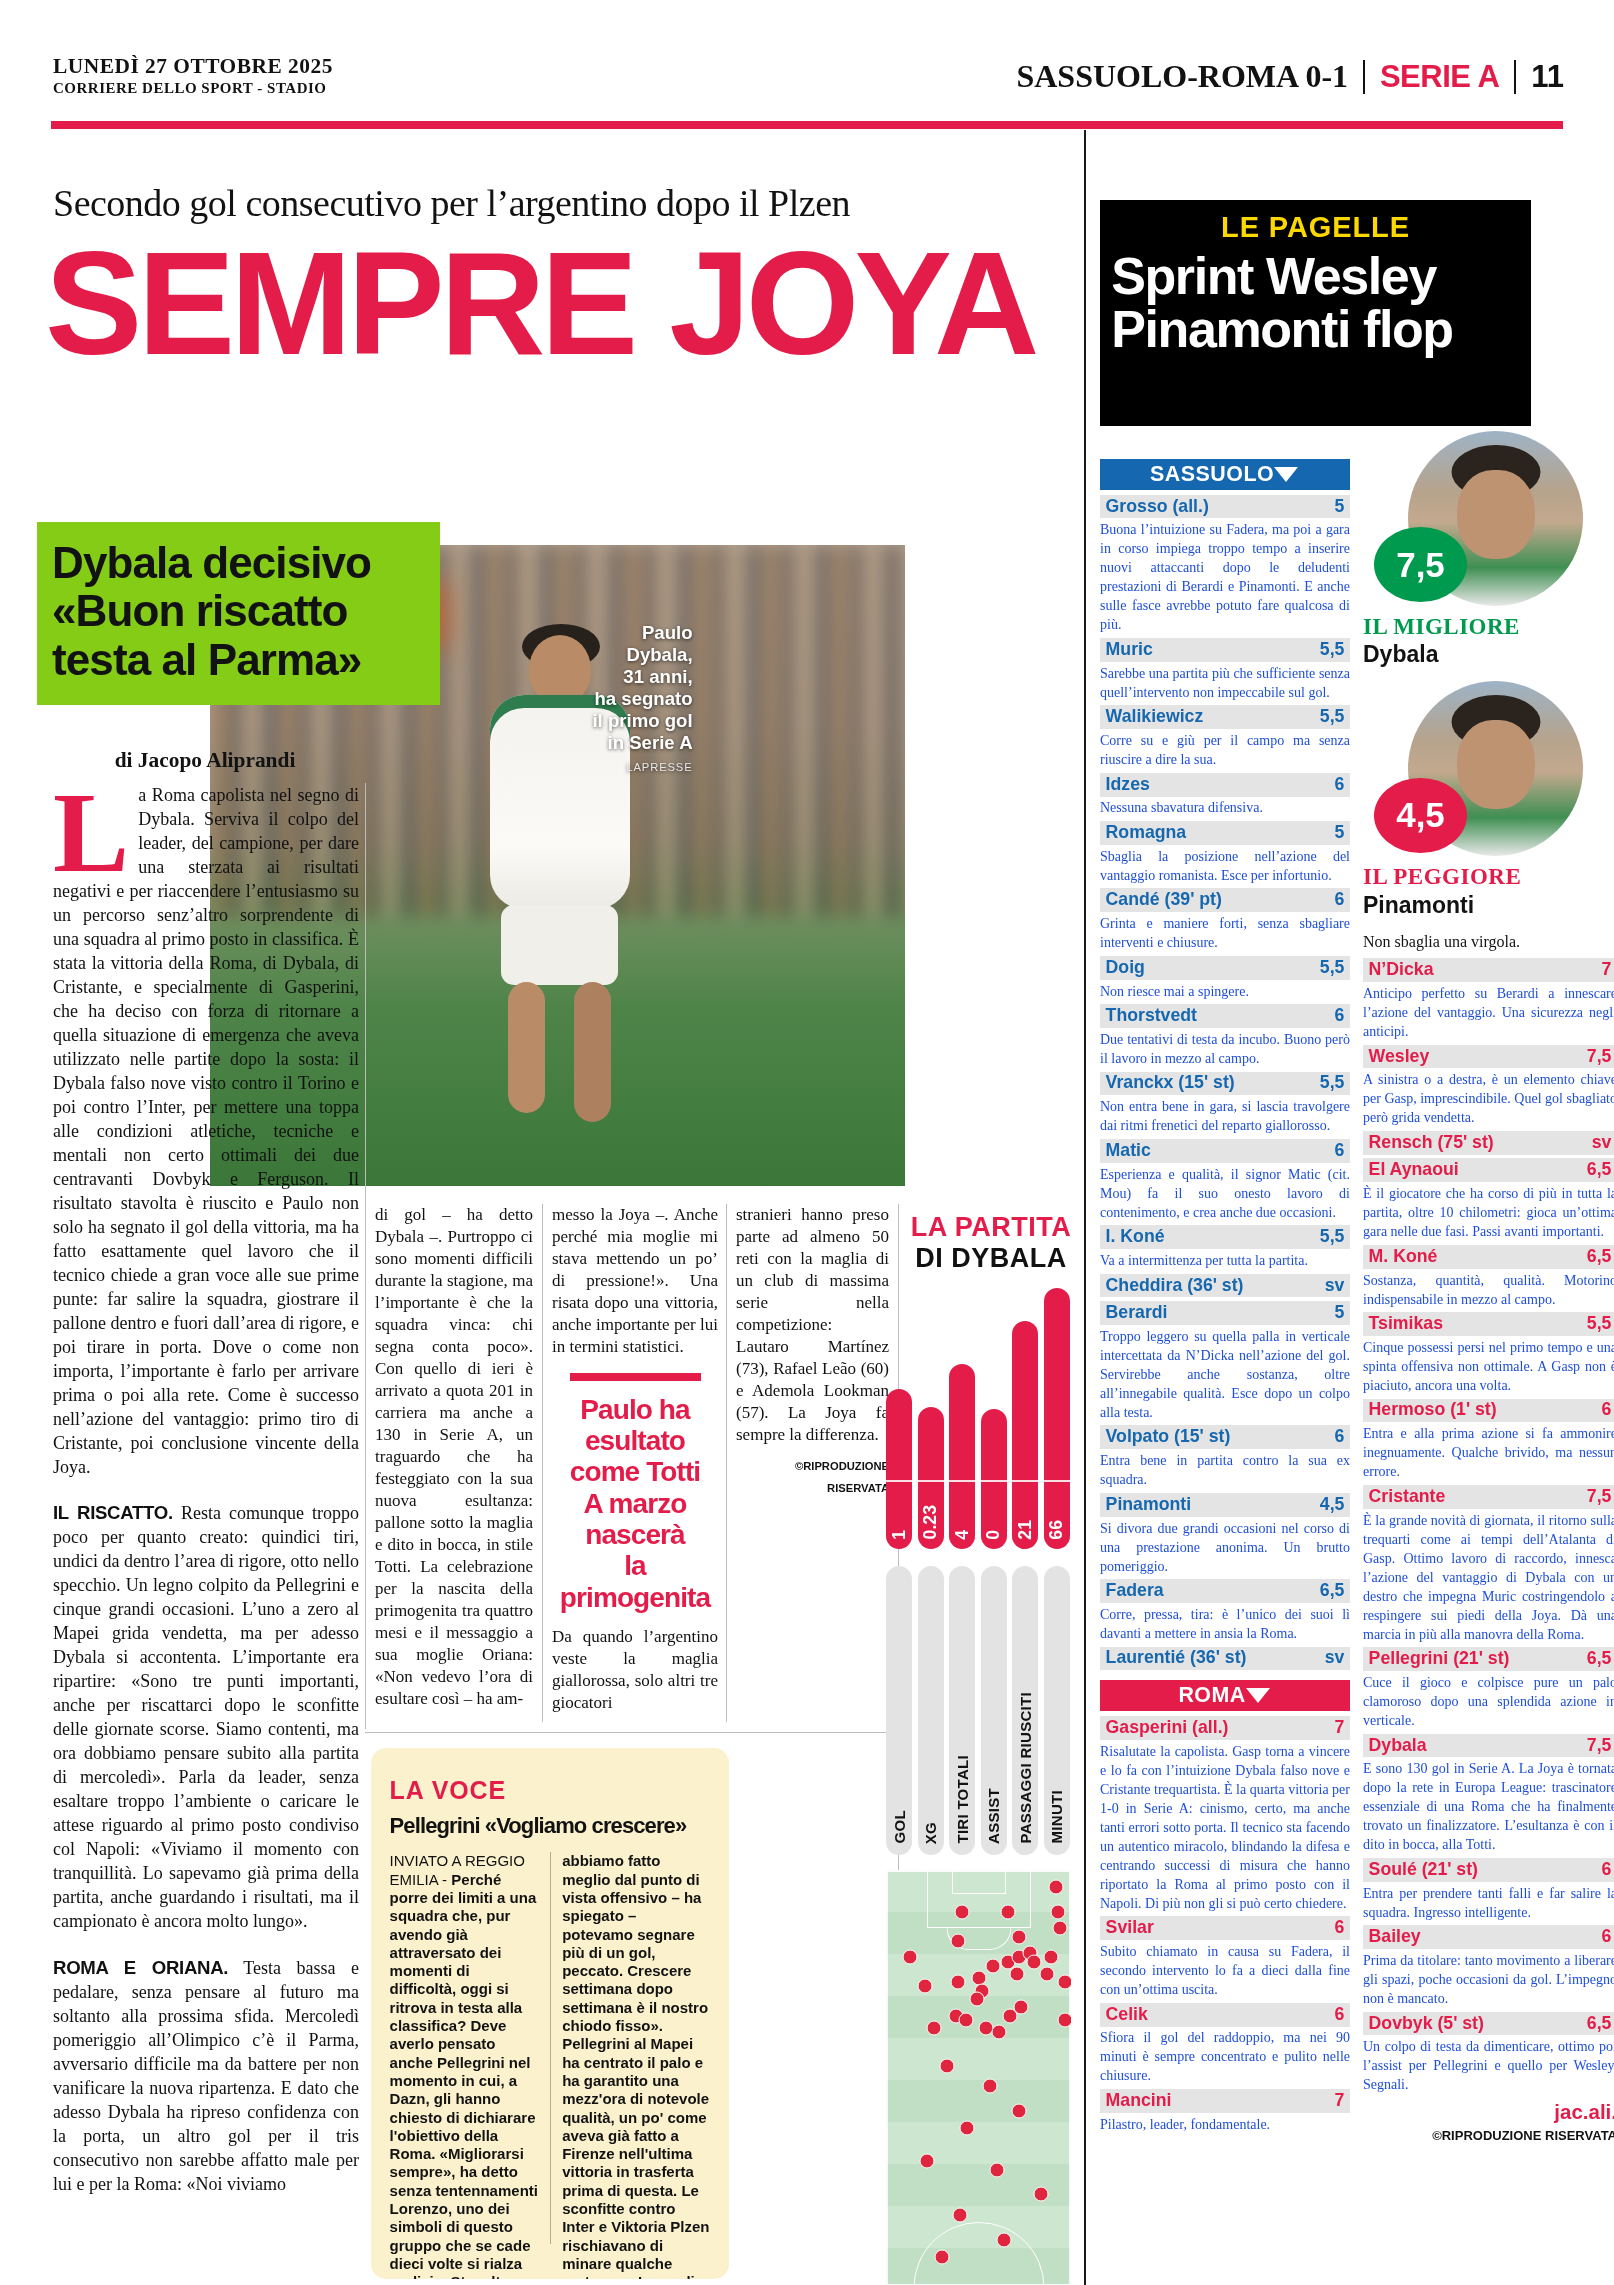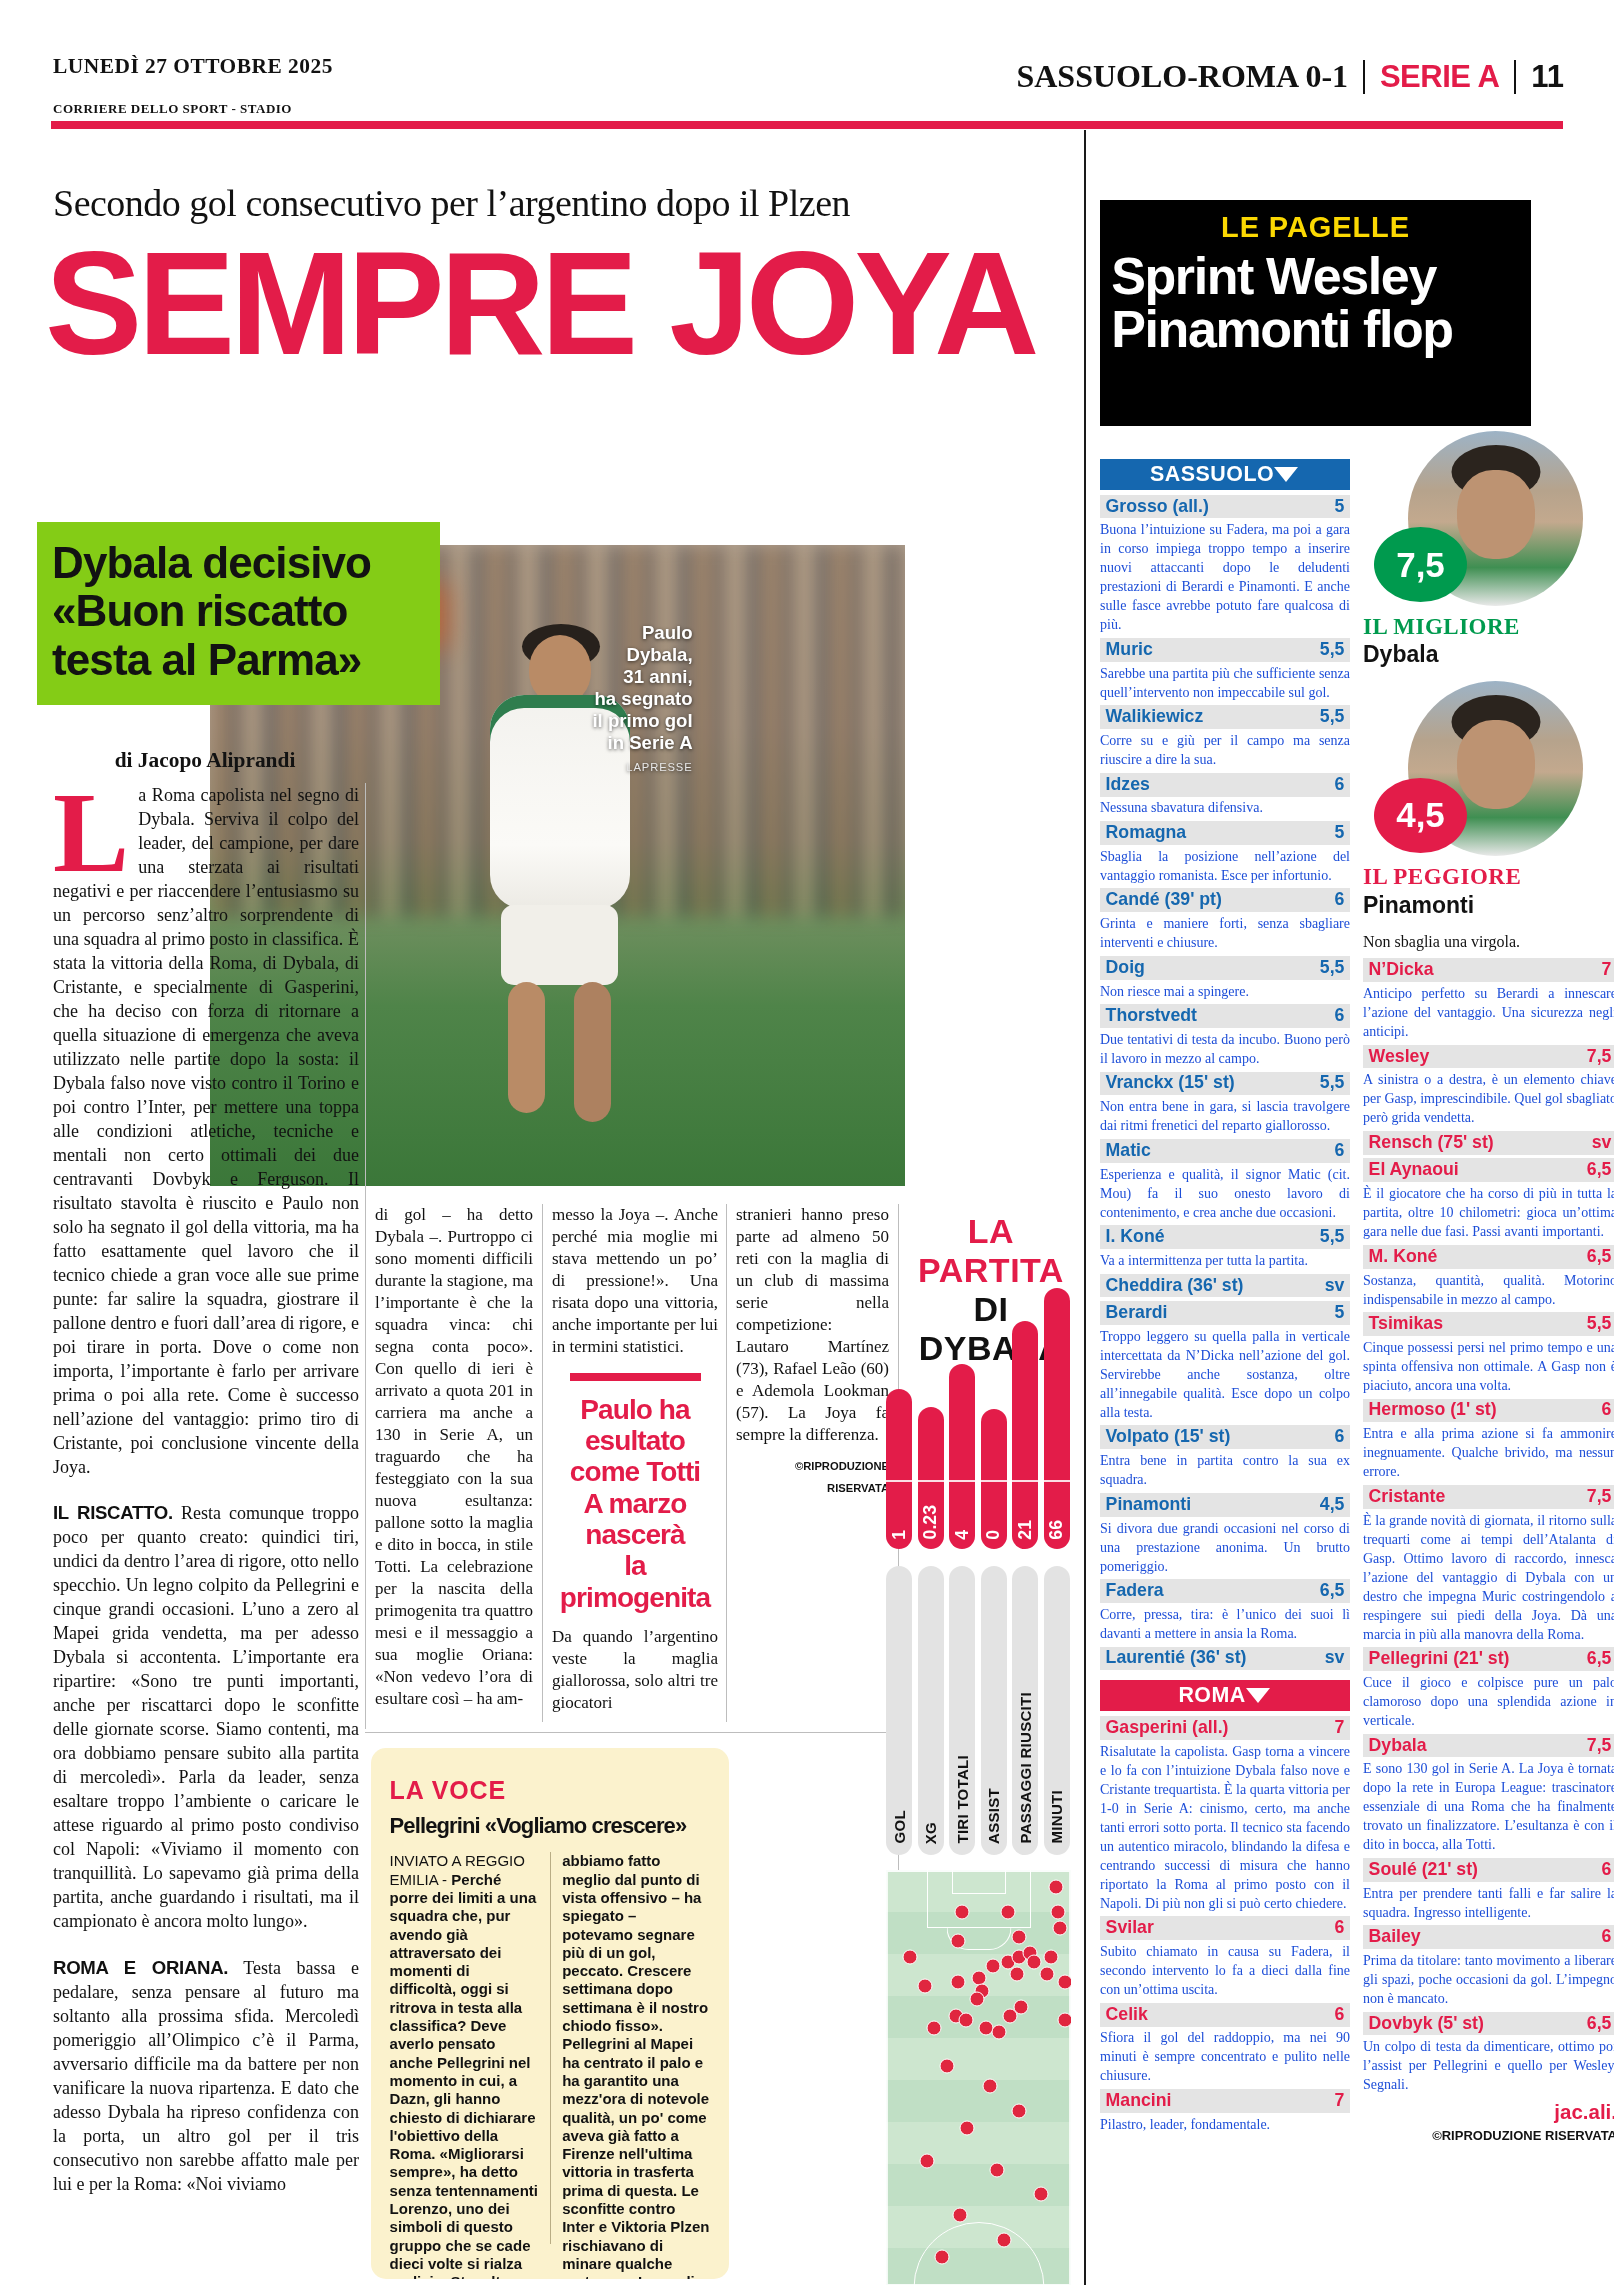--- a/index.html
+++ b/index.html
@@ -6,21 +6,21 @@
     --red:#e31c49; --blue:#1567af; --green:#009a4e; --yellow:#fbd802;
     --cream:#fbf2cd; --ink:#121212; --gray-row:#e4e4e4; --pill:#e3e3e3;
   }
   *{box-sizing:border-box;margin:0;padding:0}
   body{width:1615px;height:2286px;background:#fff;font-family:"Liberation Sans",sans-serif;color:var(--ink);position:relative;overflow:hidden}
   .abs{position:absolute}
 
   
   .mast-left{left:53px;top:54px;font-family:"Liberation Serif",serif;font-weight:700}
   .mast-left .l1{font-size:21.4px;letter-spacing:0.5px}
-  .mast-left .l2{font-size:13px;margin-top:22px;letter-spacing:0.5px}
+  .mast-left .l2{font-size:15px;margin-top:1px;letter-spacing:0.5px}
   .mast-right{top:58px;right:51px;display:flex;align-items:center;gap:15px}
   .mast-right .match{font-family:"Liberation Serif",serif;font-weight:700;font-size:32px}
   .mast-right .sep{width:1.9px;height:34px;background:#111}
   .mast-right .league{font-weight:800;font-size:31px;color:var(--red);letter-spacing:-0.5px}
   .mast-right .pageno{font-weight:800;font-size:31px}
   .red-rule{left:51px;top:121px;width:1512px;height:8.4px;background:var(--red)}
   .main-vrule{left:1084px;top:130px;width:1.9px;height:2156px;background:#1a1a1a}
 
   
   .kicker{left:53px;top:181px;font-family:"Liberation Serif",serif;font-size:38px;letter-spacing:-0.5px}
@@ -62,21 +62,21 @@
   .midcol{top:1204px;height:522px;overflow:hidden;font-size:17px;line-height:22px}
   .colA{left:375px;width:158px}
   .colB{left:552px;width:166px}
   .colC{left:736px;width:153px}
   .pullquote{margin:15px 0 13px;text-align:center}
   .pq-bar{width:131px;height:7.5px;background:var(--red);margin:0 auto 13px}
   .pq-line{font-family:"Liberation Sans",sans-serif;color:var(--red);font-weight:800;font-size:28px;line-height:1.12;letter-spacing:-0.9px}
   .art-copy{margin-top:9.3px;text-align:right;font-family:"Liberation Sans",sans-serif;font-weight:700;font-size:11.2px}
 
   
-  .chart-title{left:898px;top:1212px;width:186px;text-align:center;font-weight:800;font-size:34px;letter-spacing:0.5px}
+  .chart-title{left:898px;top:1212px;width:186px;text-align:center;font-weight:800;font-size:27px;letter-spacing:0.5px}
   .chart-title .t1{color:var(--red)}
   .chart-title .t2{color:#111}
   .bars{left:886px;top:1288px;width:185px;height:261px;display:flex;align-items:flex-end;gap:5.6px}
   .bar{width:26px;background:var(--red);border-radius:13px;position:relative;display:flex;justify-content:center;align-items:flex-end}
   .bar::after{content:"";position:absolute;left:0;right:0;bottom:67px;height:1.9px;background:rgba(255,255,255,.85)}
   .bar-val{writing-mode:vertical-rl;transform:rotate(180deg);color:#fff;font-weight:800;font-size:17.7px;margin-bottom:9.3px}
   .pills{left:886px;top:1566px;width:185px;height:289px;display:flex;gap:5.6px}
   .pill{width:26px;height:289px;background:var(--pill);border-radius:13px;display:flex;justify-content:center;align-items:flex-end}
   .pill-label{writing-mode:vertical-rl;transform:rotate(180deg);font-weight:800;font-size:15px;margin-bottom:11.2px;letter-spacing:0.3px;white-space:nowrap}
   .field{left:886px;top:1870px;width:185px;height:416px;overflow:hidden;

